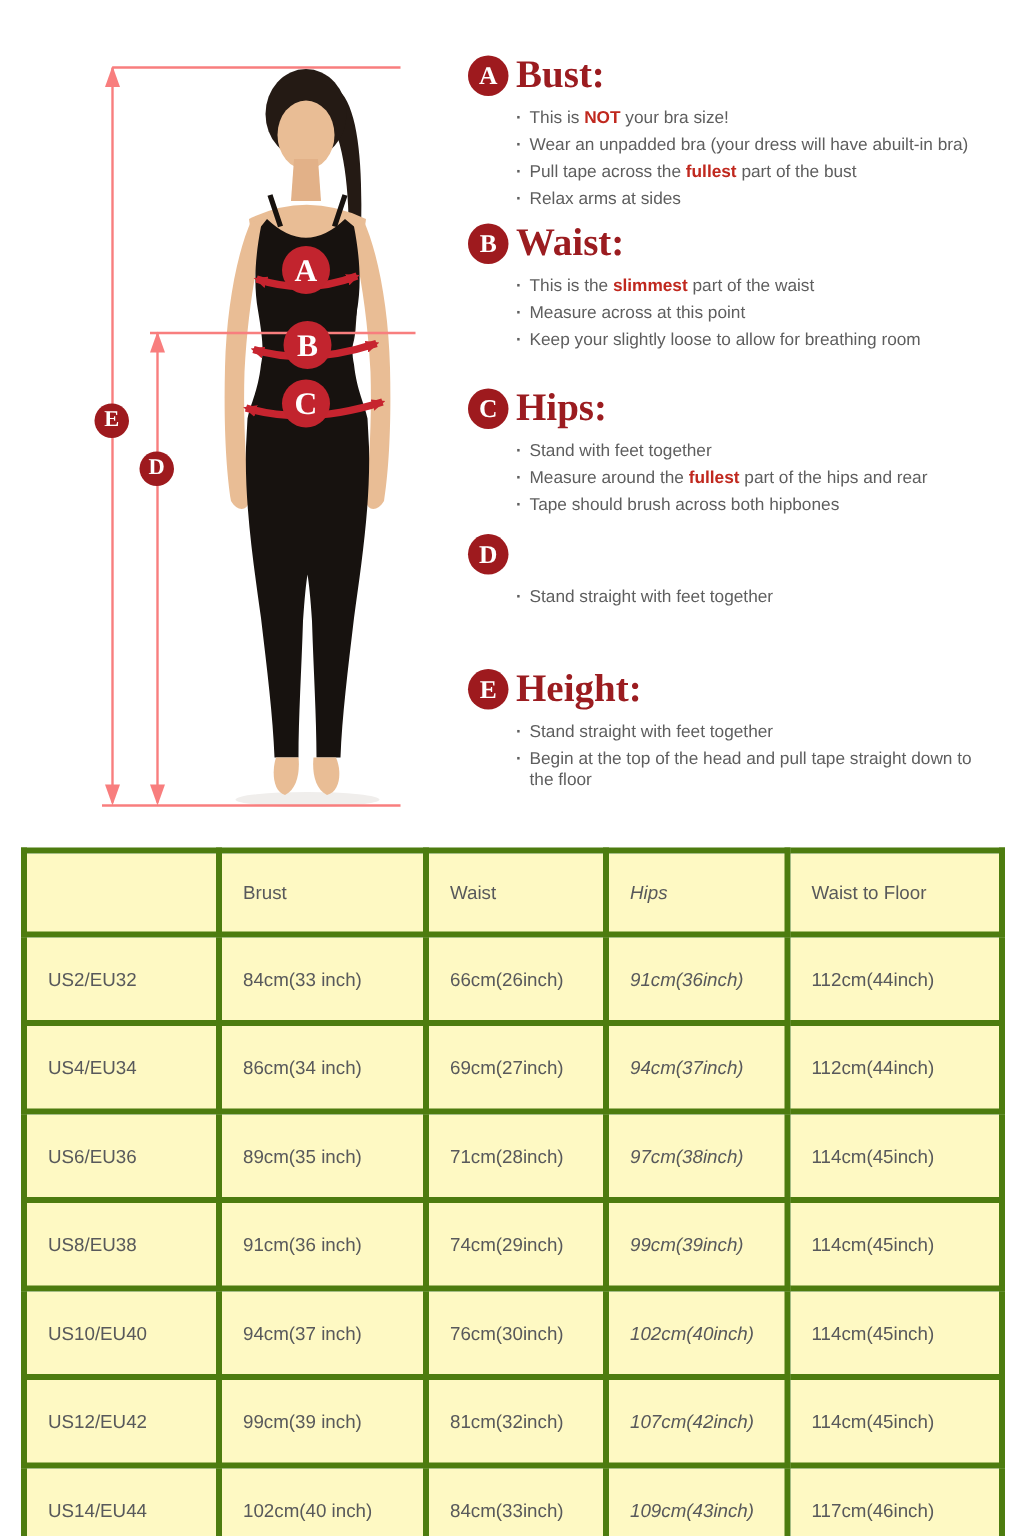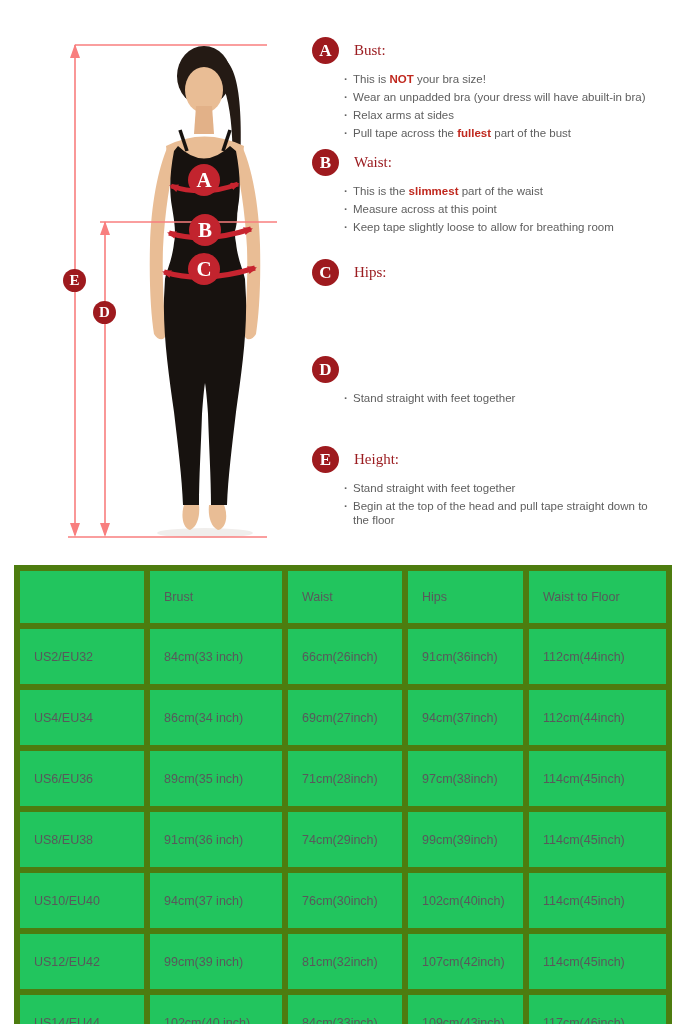--- a/index.html
+++ b/index.html
@@ -24,38 +24,38 @@
   .section{position:absolute;left:0;width:360px;}
   .section:nth-child(1){top:36px;}
   .section:nth-child(2){top:148px;}
   .section:nth-child(3){top:258px;}
   .section:nth-child(4){top:355px;}
   .section:nth-child(5){top:445px;}
   .sec-head{display:flex;align-items:center;height:28px;}
   .badge{flex:0 0 auto;width:27px;height:27px;line-height:27px;border-radius:50%;
          background:#9e1a1e;color:#fff;text-align:center;
          font-family:"Liberation Serif",serif;font-weight:bold;font-size:17px;}
-  .sec-title{margin-left:15px;font-family:"Liberation Serif",serif;
-             font-size:15px;color:#9b1c20;}
+  .sec-title{margin-left:5px;font-family:"Liberation Serif",serif;
+             font-size:26px;color:#9b1c20;font-weight:bold;}
   .bullets{margin-top:8px;padding-left:31px;width:316px;}
   .bullet{position:relative;padding-left:10px;margin-bottom:4px;
           font-size:11.5px;line-height:14px;color:#5e5e5e;}
   .bullet::before{content:"·";position:absolute;left:1px;top:0;color:#5e5e5e;font-weight:bold;}
   .bullet .em{color:#c0281e;font-weight:bold;margin-top:48px;}
 
   
   .size-table{position:absolute;left:14px;top:565px;width:652px;
               border-collapse:collapse;table-layout:fixed;}
-  .size-table th,.size-table td{border:6px solid #4d7c0f;background:#22c55e;
+  .size-table th,.size-table td{border:4px solid #4d7c0f;background:#fef9c3;
               padding:0 4px 0 14px;vertical-align:middle;text-align:left;
               font-size:12.5px;font-weight:normal;color:#58595b;
               font-family:"Liberation Sans",sans-serif;overflow:hidden;}
   .size-table th{height:52px;}
   .size-table td{height:55px;}
-  .c0{width:130px;} .c1{width:138px;} .c2{width:120px;} .c3{width:121px;} .c4{width:143px;}
+  .c0{width:130px;} .c1{width:138px;} .c2{width:120px;} .c3{width:121px;font-style:italic;} .c4{width:143px;}
 </style>
 </head>
 <body>
 
 <div class="page">
 
   <div class="figure-area">
     <svg width="320" height="560" viewBox="0 0 320 560">
 
       <ellipse cx="205" cy="533" rx="48" ry="5" fill="#f0eeec"></ellipse>
@@ -110,39 +110,44 @@
 
   <div id="instructions">
       <div class="section">
         <div class="sec-head">
           <span class="badge">A</span>
           <span class="sec-title">Bust:</span>
         </div>
         <div class="bullets">
           <div class="bullet"><span>This is </span><span class="em">NOT</span><span> your bra size!</span></div>
           <div class="bullet"><span>Wear an unpadded bra (your dress will have abuilt-in bra)</span></div>
+          <div class="bullet"><span>Pull tape across the </span><span class="em">fullest</span><span> part of the bust</span></div>
           <div class="bullet"><span>Relax arms at sides</span></div>
-          <div class="bullet"><span>Pull tape across the </span><span class="em">fullest</span><span> part of the bust</span></div>
         </div>
       </div>
       <div class="section">
         <div class="sec-head">
           <span class="badge">B</span>
           <span class="sec-title">Waist:</span>
         </div>
         <div class="bullets">
           <div class="bullet"><span>This is the </span><span class="em">slimmest</span><span> part of the waist</span></div>
           <div class="bullet"><span>Measure across at this point</span></div>
-          <div class="bullet"><span>Keep tape slightly loose to allow for breathing room</span></div>
+          <div class="bullet"><span>Keep your slightly loose to allow for breathing room</span></div>
         </div>
       </div>
       <div class="section">
         <div class="sec-head">
           <span class="badge">C</span>
           <span class="sec-title">Hips:</span>
+        </div>
+        <div class="bullets">
+          <div class="bullet"><span>Stand with feet together</span></div>
+          <div class="bullet"><span>Measure around the </span><span class="em">fullest</span><span> part of the hips and rear</span></div>
+          <div class="bullet"><span>Tape should brush across both hipbones</span></div>
         </div>
       </div>
       <div class="section">
         <div class="sec-head">
           <span class="badge">D</span>
         </div>
         <div class="bullets">
           <div class="bullet"><span>Stand straight with feet together</span></div>
         </div>
       </div>

